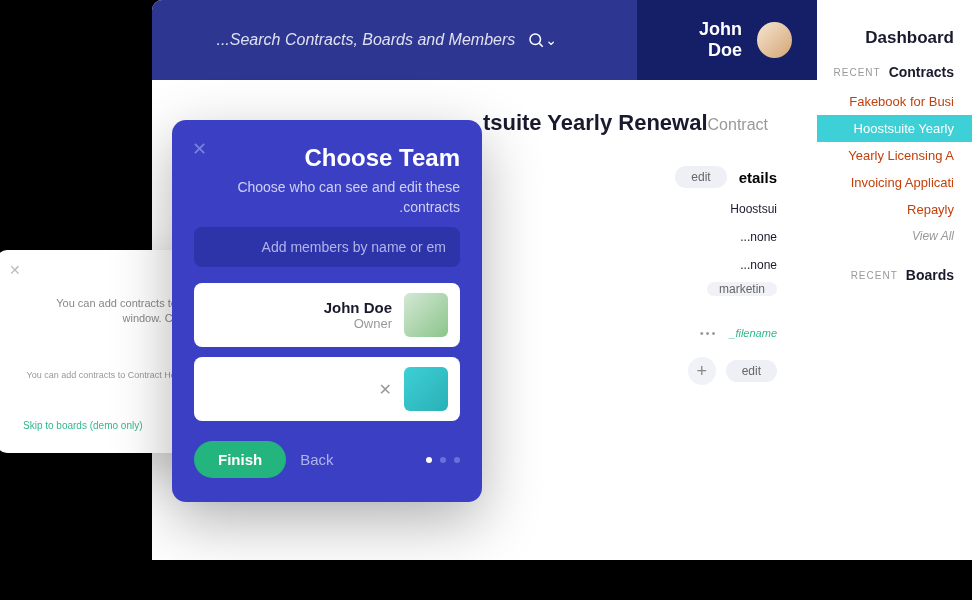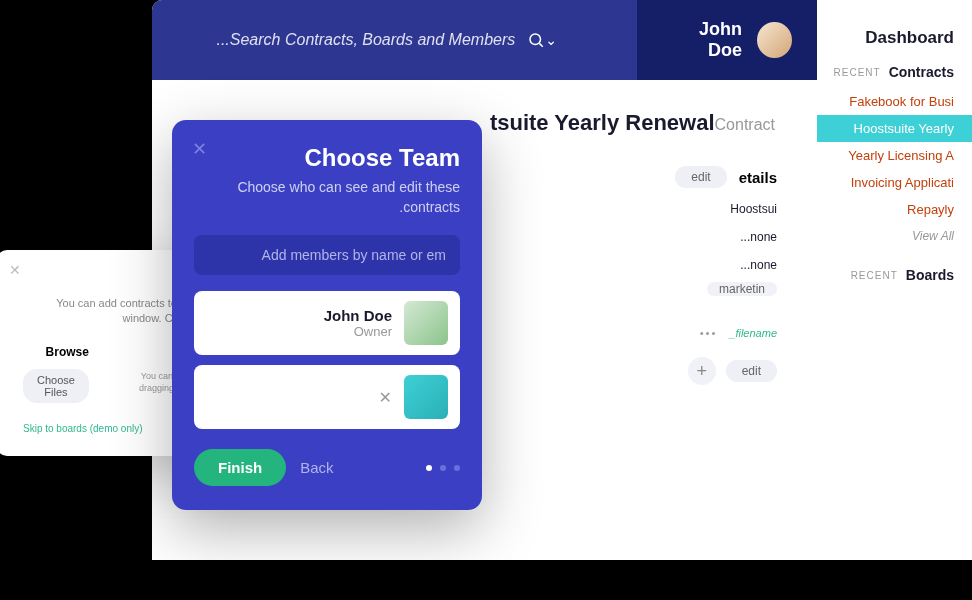--- a/index.html
+++ b/index.html
@@ -16,35 +16,35 @@
 .search-icon { width: 18px; height: 18px; }
 .search-text { color: #e0e0f0; font-style: italic; font-size: 16px; }
 .sidebar h3 { font-size: 17px; font-weight: 700; padding: 8px 18px; color: #1a1a2e; }
 .sidebar .section-label { font-size: 14px; font-weight: 700; padding: 8px 18px; color: #1a1a2e; display: flex; align-items: center; gap: 8px; }
 .sidebar .section-label span.recent { font-size: 10px; font-weight: 400; color: #999; letter-spacing: 1px; }
 .sidebar-item { font-size: 13px; padding: 6px 18px; color: #c2410c; white-space: nowrap; overflow: hidden; cursor: pointer; }
 .sidebar-item.active { background: #3dd0d6; color: #fff; font-weight: 500; }
 .sidebar-item.viewall { font-style: italic; color: #999; font-size: 12px; }
 .content { flex: 1; background: #fff; padding: 30px 40px; position: relative; }
 .page-title { font-size: 22px; font-weight: 700; color: #1a1a2e; }
-.page-title .type { font-weight: 400; color: #999; font-size: 16px; margin-right: 2px; }
+.page-title .type { font-weight: 400; color: #999; font-size: 16px; margin-right: 9px; }
 .section-head { display: flex; align-items: center; gap: 12px; margin-top: 30px; }
 .section-head h4 { font-size: 15px; font-weight: 700; }
 .edit-btn { background: #eef0f5; border: none; border-radius: 14px; padding: 4px 16px; font-size: 12px; color: #666; cursor: pointer; }
 .detail-row { margin-top: 14px; color: #1a1a2e; font-size: 12px; }
 .tag-pill { display: inline-block; background: #f0f2f7; border-radius: 12px; padding: 0 12px; font-size: 12px; color: #666; margin-top: 10px; }
 .filename { color: #30b890; font-size: 11px; font-style: italic; margin-top: 30px; }
 .dots { color: #999; margin-right: 12px; letter-spacing: 2px; }
 .add-btn { width: 28px; height: 28px; border-radius: 50%; background: #f0f2f7; border: none; color: #888; font-size: 18px; cursor: pointer; }
 .footer-row { display: flex; align-items: center; gap: 10px; margin-top: 18px; }
 
 .modal { position: absolute; top: 120px; right: 490px; width: 310px; background: #3a3fc3; border-radius: 14px; padding: 24px 22px; color: #fff; box-shadow: 0 20px 60px rgba(0,0,0,0.3); z-index: 10; }
 .modal-close { position: absolute; top: 18px; left: 20px; color: #7b80e0; font-size: 18px; cursor: pointer; background: none; border: none; }
 .modal h2 { font-size: 24px; font-weight: 700; margin-bottom: 6px; }
-.modal p.sub { font-size: 14px; opacity: 0.75; line-height: 1.4; margin-bottom: 18px; }
+.modal p.sub { font-size: 14px; opacity: 0.75; line-height: 1.4; margin-bottom: 10px; }
 .member-input { width: 100%; background: #2d33a8; border: none; border-radius: 8px; padding: 12px 14px; color: #fff; font-size: 14px; margin-bottom: 16px; }
 .member-input::placeholder { color: #b0b4e8; }
 .member-card { background: #fff; border-radius: 8px; padding: 10px 12px; display: flex; align-items: center; gap: 12px; margin-bottom: 10px; direction: rtl; }
 .member-avatar { width: 44px; height: 44px; border-radius: 6px; flex-shrink: 0; }
 .member-avatar.a1 { background: linear-gradient(135deg, #d4e8d4, #8bc48b); }
 .member-avatar.a2 { background: linear-gradient(135deg, #3dd0d6, #2ab0b6); }
 .member-info { flex: 1; text-align: right; }
 .member-name { font-weight: 700; font-size: 15px; color: #1a1a2e; }
 .member-role { font-size: 13px; color: #999; }
 .member-role.editor { color: #30b890; }
@@ -162,24 +162,20 @@
     </div>
   </div>
 </div>
 
 <div class="upload-modal">
   <button class="upload-close">✕</button>
   <h3>Add Contracts</h3>
   <p class="desc">You can add contracts to Contract Hound by dragging them into this window. Contracts should be in a PDF or DOC format.</p>
   <div class="upload-body">
     <div class="upload-col">
-      <h5>Browse</h5>
-      <button class="choose-btn">Choose Files</button>
-    </div>
-    <div class="upload-col">
       <h5>Drag &amp; Drop</h5>
       <p>You can add contracts to Contract Hound by dragging &amp; dropping the file into this window.</p>
     </div>
     <svg class="cloud-icon" viewBox="0 0 80 60" fill="none" stroke="#555" stroke-width="1.5">
       <path d="M60 45 A15 15 0 0 0 60 15 A20 20 0 0 0 22 20 A12 12 0 0 0 20 45 Z"></path>
       <line x1="40" y1="42" x2="40" y2="20"></line>
       <polyline points="32,28 40,20 48,28"></polyline>
     </svg>
   </div>
   <span class="skip-link">Skip to boards (demo only)</span>

